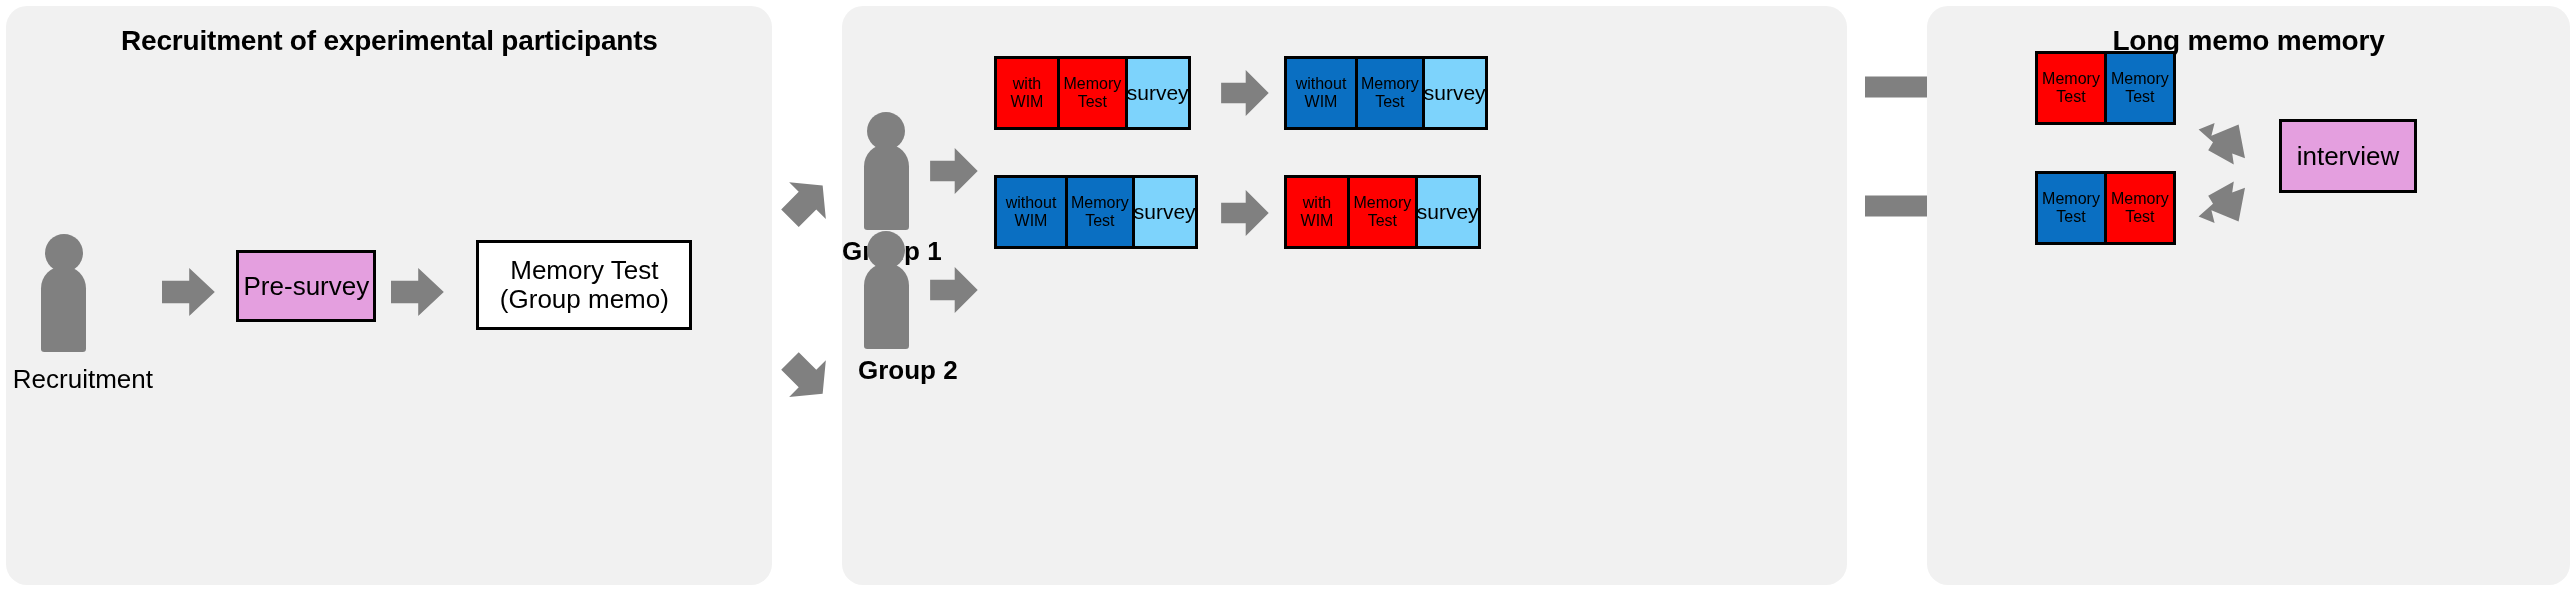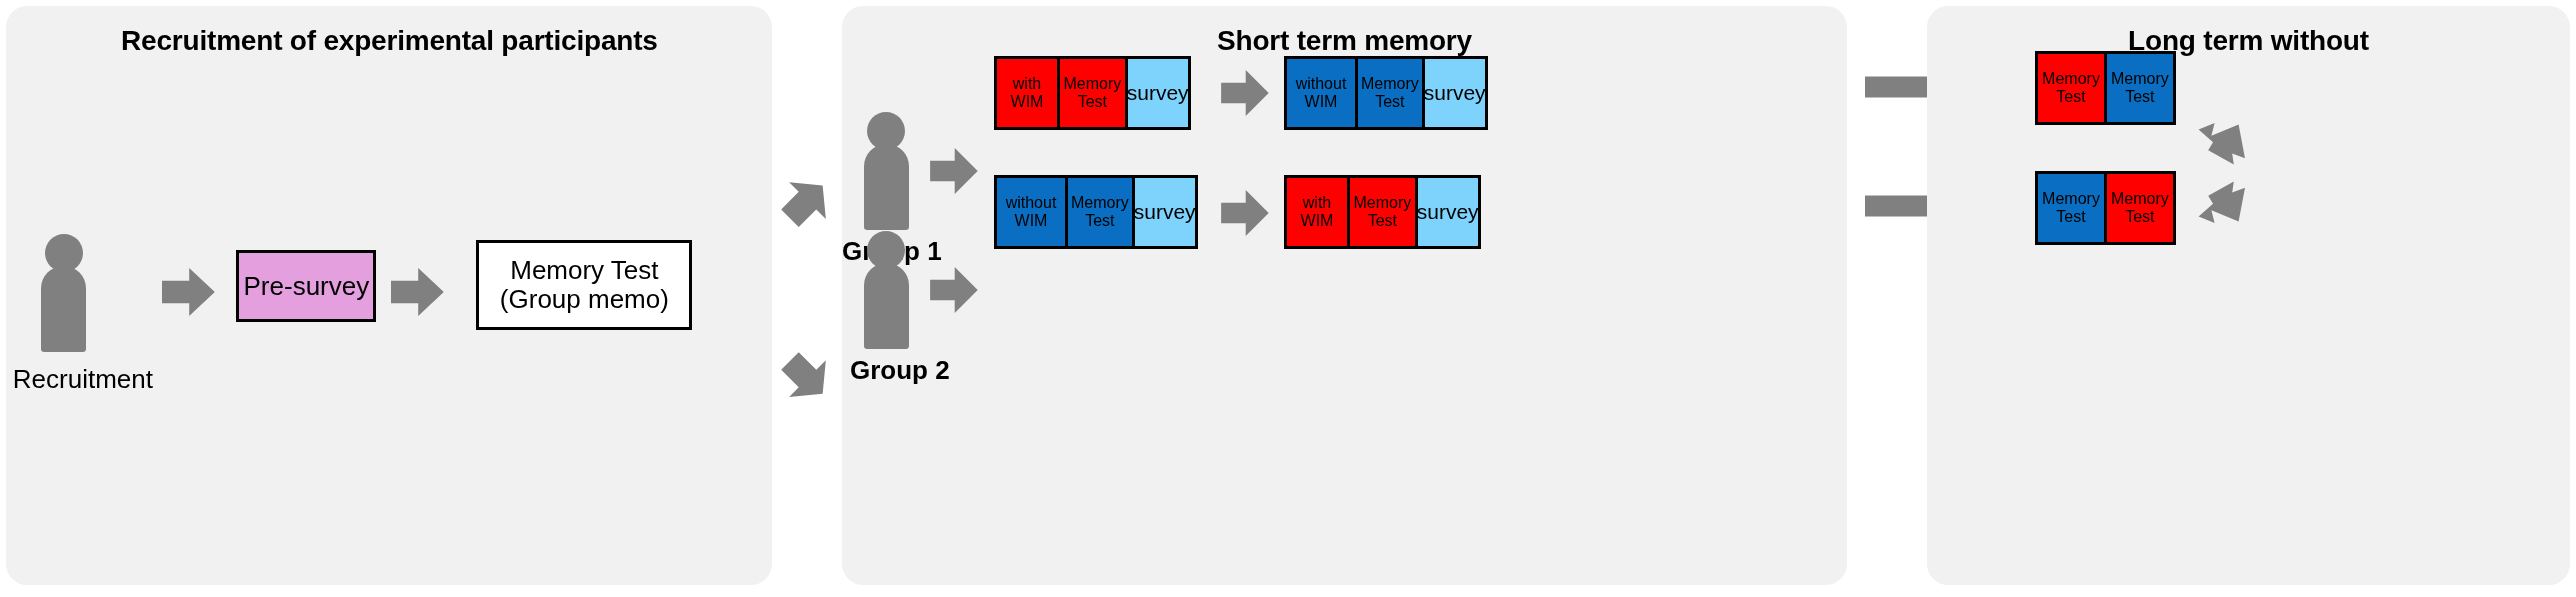--- a/index.html
+++ b/index.html
@@ -150,21 +150,20 @@
   </div>
 
   <svg class="arrow-svg" style="left:778px; top:182px;" width="59" height="50" viewBox="0 0 74 62">
     <polygon points="4,34 26,12 14,0 56,4 60,46 48,34 26,56" fill="#808080"></polygon>
   </svg>
   <svg class="arrow-svg" style="left:778px; top:352px;" width="59" height="50" viewBox="0 0 74 62">
     <polygon points="4,22 26,44 14,56 56,52 60,10 48,22 26,0" fill="#808080"></polygon>
   </svg>
 
   <div class="panel" id="panel-stm">
-    <div class="panel-title">Short term memory</div>
 
     <div class="person" style="left:21.6px; top:106px;">
       <div class="head"></div>
       <div class="body"></div>
     </div>
     <div class="person-label bold" style="left:0px; top:230px;">Group 1</div>
 
     <svg class="arrow-svg" style="left:88px; top:142px;" width="51" height="46" viewBox="0 0 64 58">
       <polygon points="0,16 31,16 31,0 60,29 31,58 31,42 0,42" fill="#808080"></polygon>
     </svg>
@@ -186,21 +185,21 @@
 WIM</div>
       <div class="seg blue" style="width:70px; height:74px;">Memory
 Test</div>
       <div class="seg pink" style="width:66px; height:74px;">survey</div>
     </div>
 
     <div class="person" style="left:21.6px; top:225px;">
       <div class="head"></div>
       <div class="body"></div>
     </div>
-    <div class="person-label bold" style="left:8px; top:349px;">Group 2</div>
+    <div class="person-label bold" style="left:16px; top:349px;">Group 2</div>
 
     <svg class="arrow-svg" style="left:88px; top:261px;" width="51" height="46" viewBox="0 0 64 58">
       <polygon points="0,16 31,16 31,0 60,29 31,58 31,42 0,42" fill="#808080"></polygon>
     </svg>
 
     <div class="seg-group" style="left:152px; top:169px;">
       <div class="seg blue" style="width:74px; height:74px;">without
 WIM</div>
       <div class="seg blue" style="width:70px; height:74px;">Memory
 Test</div>
@@ -221,21 +220,21 @@
   </div>
 
   <svg class="arrow-svg" style="left:1865px; top:66px;" width="149" height="42" viewBox="0 0 186 52">
     <polygon points="0,13 140,13 140,0 186,26 140,52 140,39 0,39" fill="#808080"></polygon>
   </svg>
   <svg class="arrow-svg" style="left:1865px; top:185px;" width="149" height="42" viewBox="0 0 186 52">
     <polygon points="0,13 140,13 140,0 186,26 140,52 140,39 0,39" fill="#808080"></polygon>
   </svg>
 
   <div class="panel" id="panel-ltm">
-    <div class="panel-title">Long term without</div>
+    <div class="panel-title">Long memo memory</div>
 
     <div class="seg-group" style="left:108px; top:45px;">
       <div class="seg red" style="width:72px; height:74px;">Memory
 Test</div>
       <div class="seg blue" style="width:72px; height:74px;">Memory
 Test</div>
     </div>
 
     <div class="seg-group" style="left:108px; top:165px;">
       <div class="seg blue" style="width:72px; height:74px;">Memory
@@ -244,16 +243,19 @@
 Test</div>
     </div>
 
     <svg class="arrow-svg" style="left:270px; top:117px;" width="56" height="48" viewBox="0 0 70 60">
       <polygon points="2,8 22,0 18,16 52,2 60,44 44,38 46,52 14,34 20,24" fill="#808080"></polygon>
     </svg>
     <svg class="arrow-svg" style="left:270px; top:169px;" width="56" height="48" viewBox="0 0 70 60">
       <polygon points="2,52 22,60 18,44 52,58 60,16 44,22 46,8 14,26 20,36" fill="#808080"></polygon>
     </svg>
 
+    <div class="box pink" style="left:352px; top:113px; width:138px; height:74px;">
+      <span>interview</span>
+    </div>
   </div>
 
 </div>
 
 
 </body></html>

